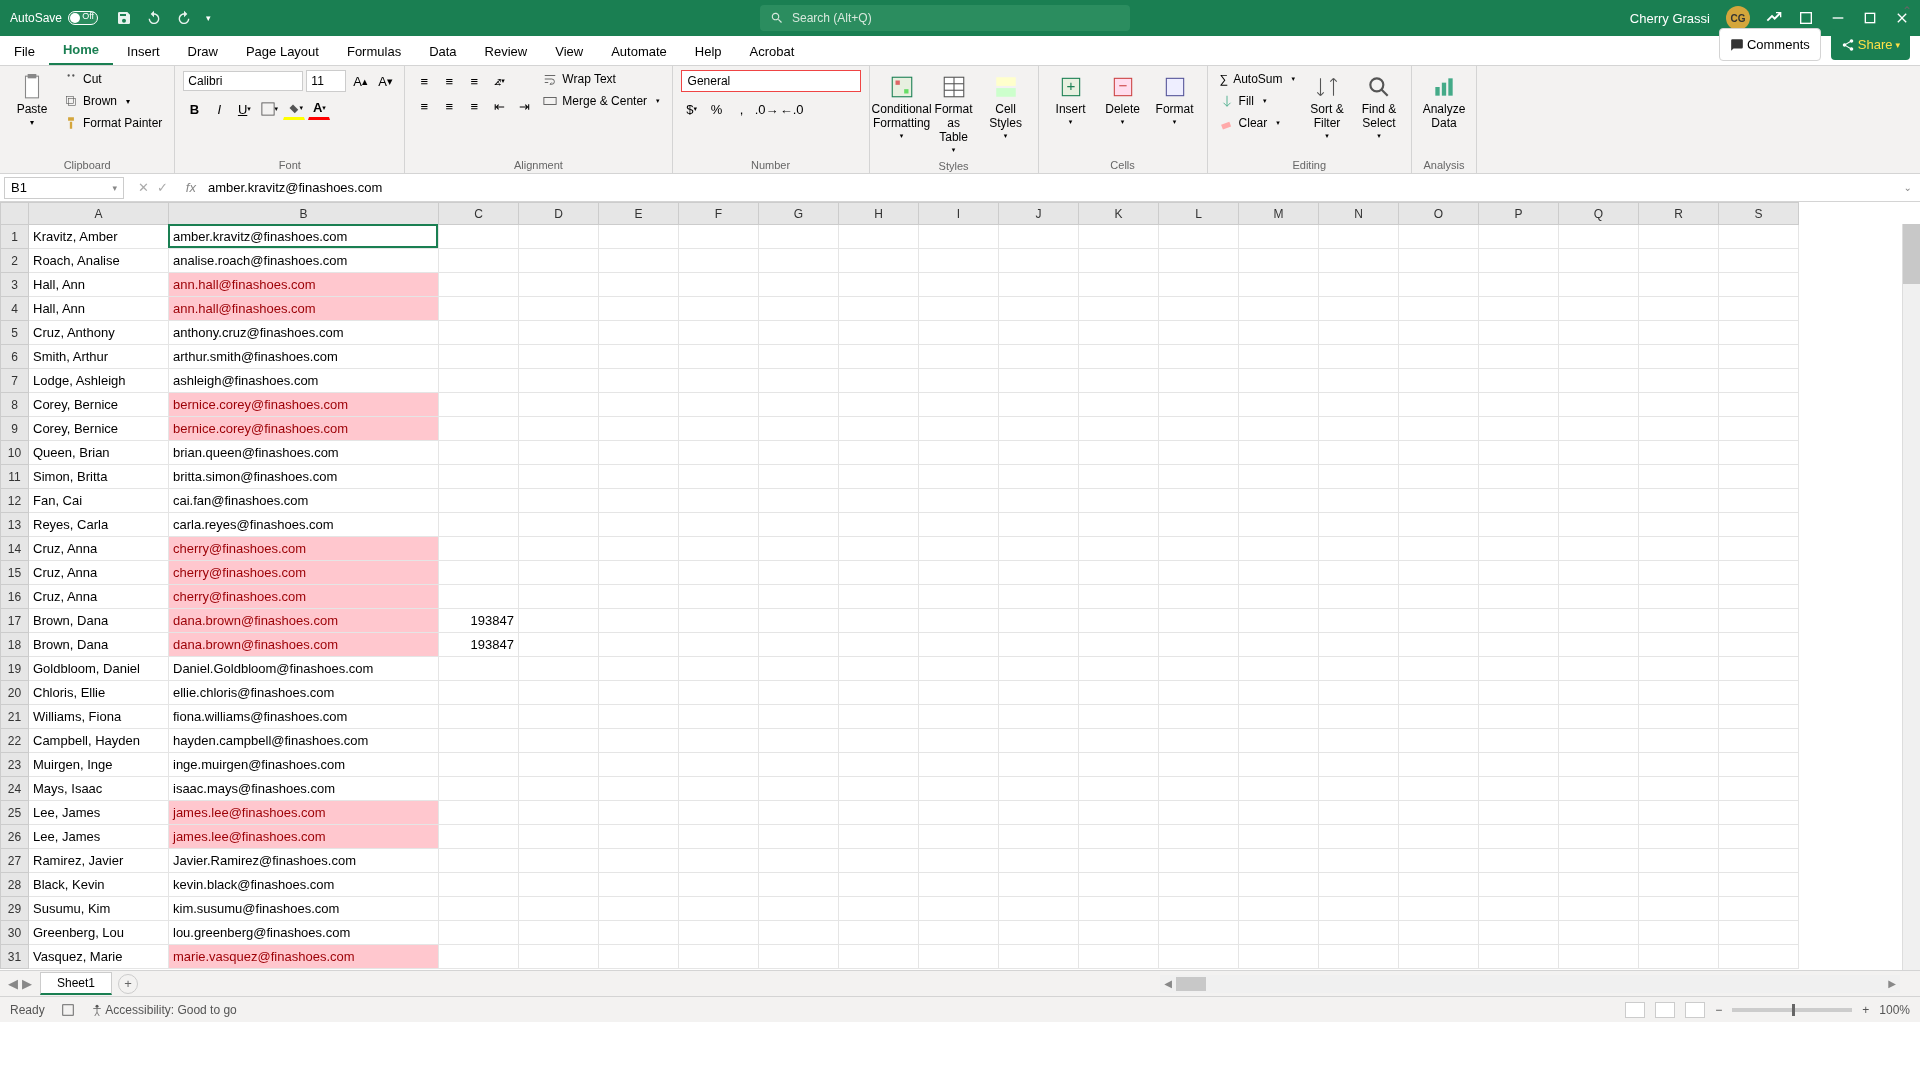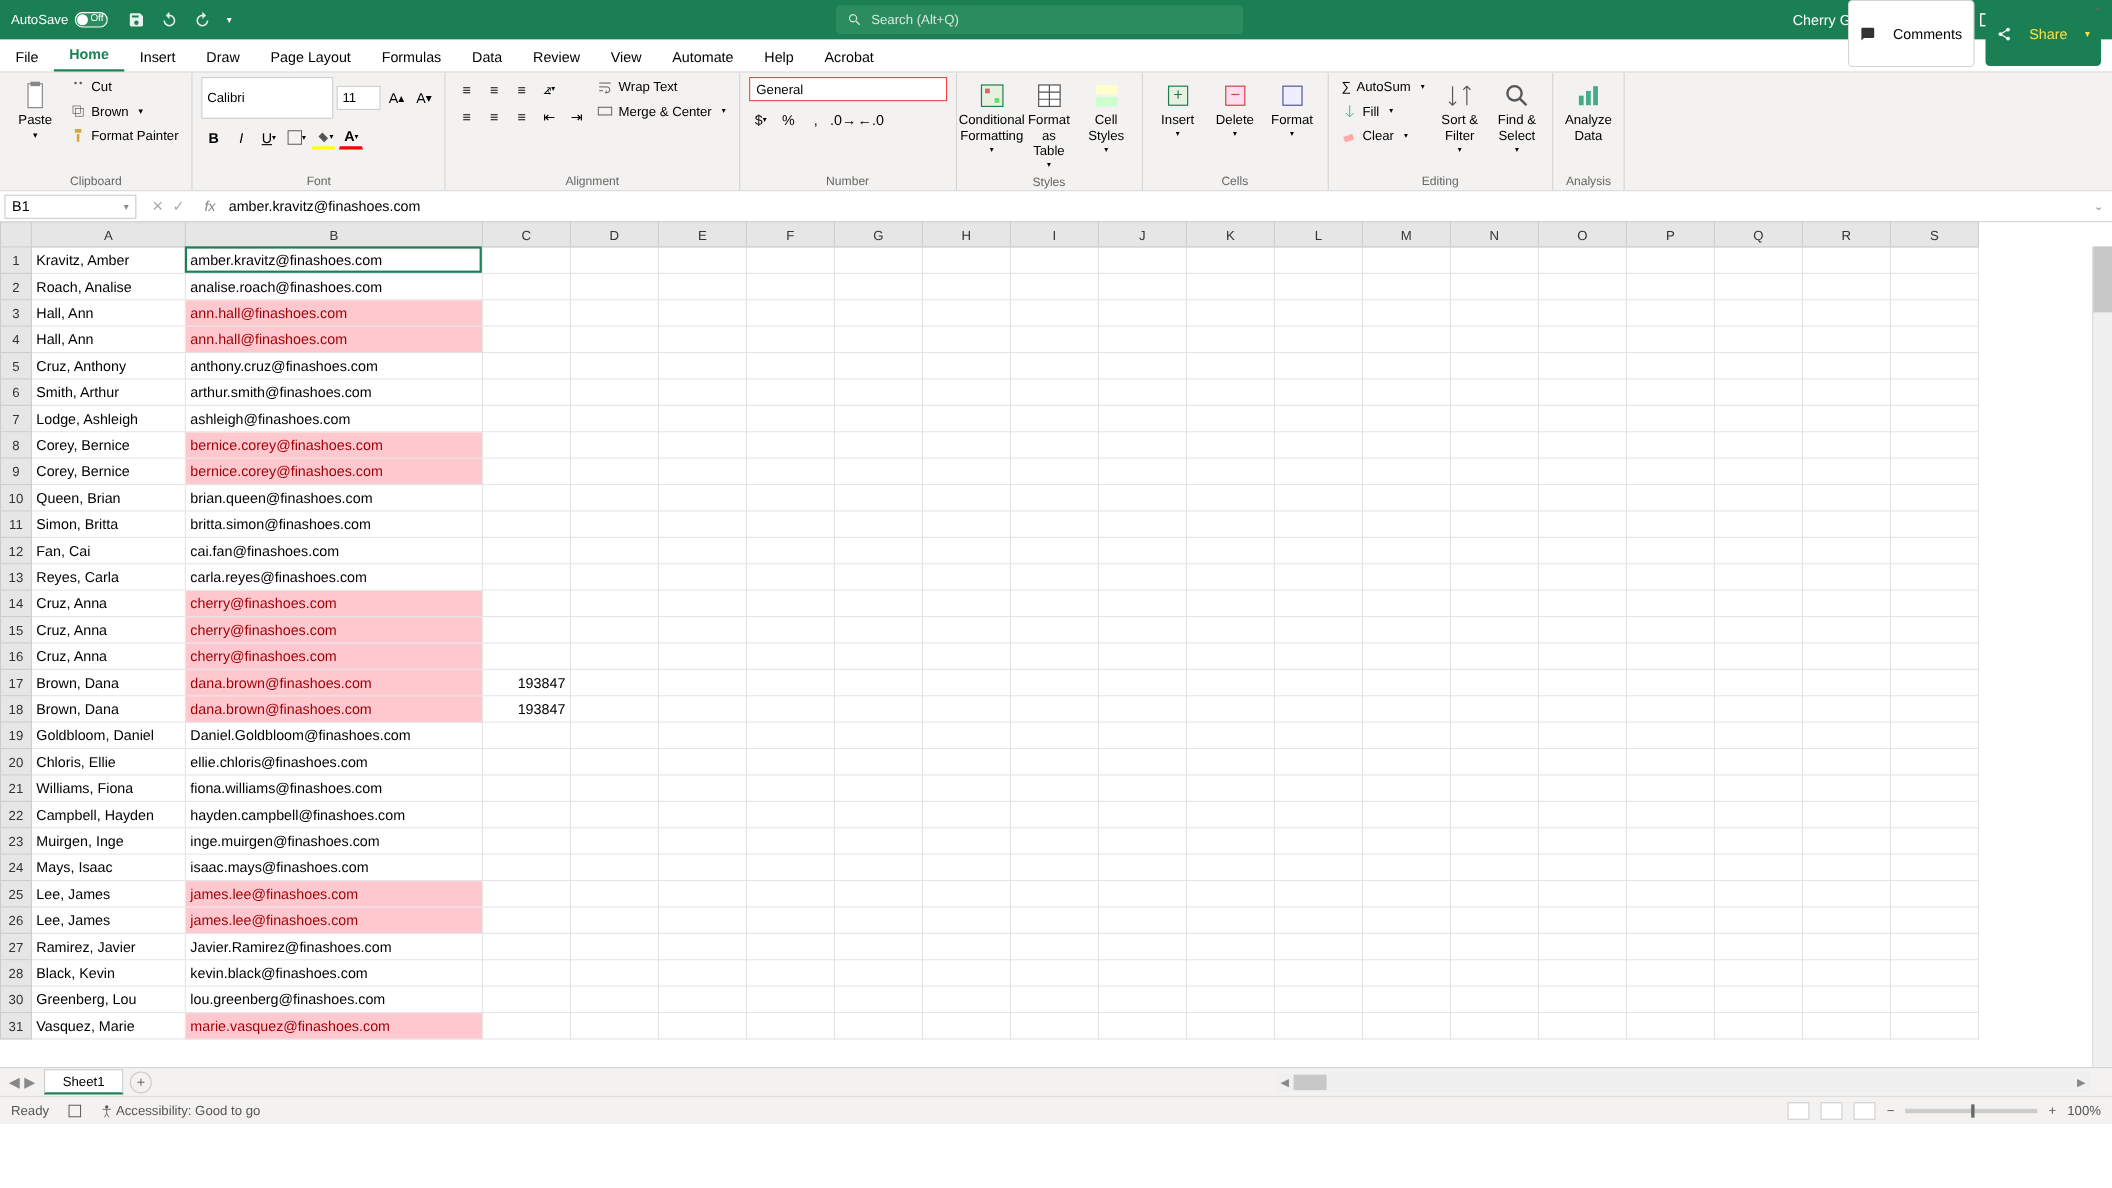--- a/index.html
+++ b/index.html
@@ -17,33 +17,33 @@
 .searchbox svg{width:14px;height:14px;fill:#d7e8dd}
 .searchbox-text{color:#d7e8dd;font-size:12px}
 .title-right{margin-left:auto;display:flex;align-items:center;gap:16px}
 .avatar{width:24px;height:24px;border-radius:50%;background:#d4a63c;display:flex;align-items:center;justify-content:center;font-size:10px;color:#333;font-weight:600}
 .winbtn{width:16px;height:16px;fill:#fff}
 
 .tabs{height:30px;background:#fff;display:flex;align-items:flex-end;border-bottom:1px solid #d4d4d4;position:relative}
 .tab{padding:6px 14px;font-size:13px;cursor:pointer}
 .tab.active{border-bottom:2px solid #1a7f52;color:#1a7f52;font-weight:600}
 .tabs-right{position:absolute;right:10px;display:flex;gap:10px;align-items:center;bottom:4px}
-.btn-rounded{border:1px solid #d4d4d4;border-radius:4px;padding:22px 10px;font-size:13px;display:flex;align-items:center;gap:16px;background:#fff}
+.btn-rounded{border:1px solid #d4d4d4;border-radius:4px;padding:8px 10px;font-size:13px;display:flex;align-items:center;gap:3px;background:#fff}
 .share-btn{background:#1a7f52;color:#fde047;border:none}
 
 .ribbon{height:108px;background:#f3f2f1;border-bottom:1px solid #d4d4d4;display:flex}
 .group{border-right:1px solid #d4d4d4;padding:4px 8px 0;display:flex;flex-direction:column;justify-content:space-between}
 .group-label{font-size:11px;color:#666;text-align:center;padding:2px 0;position:relative}
 .group-body{display:flex;gap:4px;align-items:flex-start;flex:1}
 .big-btn{display:flex;flex-direction:column;align-items:center;width:48px;padding:4px;font-size:12px;text-align:center;gap:2px}
 .big-btn svg{width:26px;height:26px}
 .sm-row{display:flex;flex-direction:column;gap:4px;font-size:12px}
 .sm-item{display:flex;align-items:center;gap:5px;padding:2px 4px;white-space:nowrap}
 .sm-item svg{width:14px;height:14px}
-.font-select{width:120px;height:38px;border:1px solid #ccc;background:#fff;font-size:12px;padding:0 4px}
+.font-select{width:120px;height:20px;border:1px solid #ccc;background:#fff;font-size:12px;padding:0 4px}
 .size-select{width:40px;height:22px;border:1px solid #ccc;background:#fff;font-size:12px;padding:0 4px}
 .icon-row{display:flex;gap:3px;align-items:center}
 .icon-btn{width:22px;height:22px;display:flex;align-items:center;justify-content:center;border:1px solid transparent;font-size:13px}
 .icon-btn svg{width:14px;height:14px}
 .underline-color{border-bottom:3px solid #ff0000;padding-bottom:1px}
 .fill-color{border-bottom:3px solid #ffff00;padding-bottom:1px}
 .num-select{width:180px;height:22px;border:1px solid #ef4444;background:#fff;font-size:12px;padding:0 6px}
 .align-group{display:flex;flex-direction:column;gap:3px}
 
 .fbar{height:28px;display:flex;align-items:center;border-bottom:1px solid #d4d4d4;background:#fff}
@@ -1057,20 +1057,42 @@
           <td class="cell"></td>
           <td class="cell"></td>
           <td class="cell"></td>
           <td class="cell"></td>
           <td class="cell"></td>
           <td class="cell"></td>
           <td class="cell"></td>
           <td class="cell"></td>
         </tr>
         <tr>
+          <td class="rowhead">29</td>
+          <td class="cell">Susumu, Kim</td>
+          <td class="cell ">kim.susumu@finashoes.com</td>
+          <td class="cell num"></td>
+          <td class="cell"></td>
+          <td class="cell"></td>
+          <td class="cell"></td>
+          <td class="cell"></td>
+          <td class="cell"></td>
+          <td class="cell"></td>
+          <td class="cell"></td>
+          <td class="cell"></td>
+          <td class="cell"></td>
+          <td class="cell"></td>
+          <td class="cell"></td>
+          <td class="cell"></td>
+          <td class="cell"></td>
+          <td class="cell"></td>
+          <td class="cell"></td>
+          <td class="cell"></td>
+        </tr>
+        <tr>
           <td class="rowhead">30</td>
           <td class="cell">Greenberg, Lou</td>
           <td class="cell ">lou.greenberg@finashoes.com</td>
           <td class="cell num"></td>
           <td class="cell"></td>
           <td class="cell"></td>
           <td class="cell"></td>
           <td class="cell"></td>
           <td class="cell"></td>
           <td class="cell"></td>

